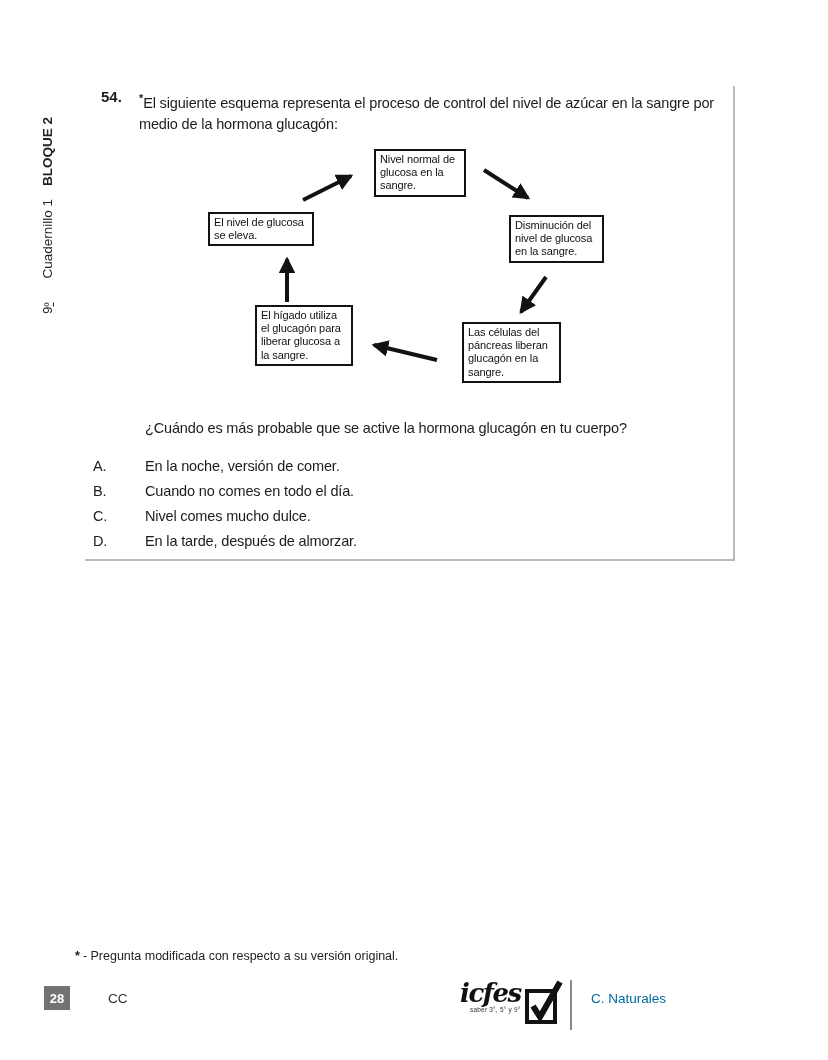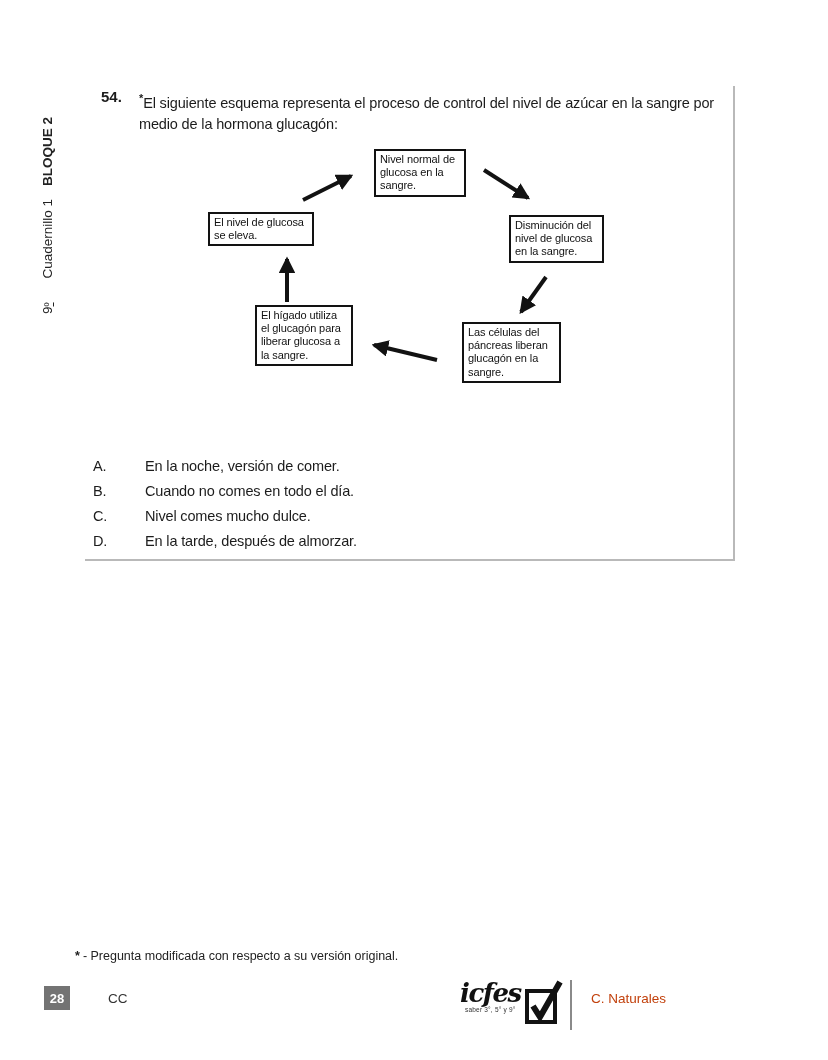--- a/index.html
+++ b/index.html
@@ -138,21 +138,21 @@
     font-size: 13.5px;
     color: #333;
   }
   .logo {
     position: absolute;
     left: 460px;
     top: 979px;
     display: flex;
     align-items: flex-start;
   }
-  .logo-words { display: flex; flex-direction: column; align-items: center; margin-top: 2px; }
+  .logo-words { display: flex; flex-direction: column; align-items: flex-end; margin-top: 2px; }
   .logo-name {
     font-family: "DejaVu Serif", serif;
     font-style: italic;
     font-weight: bold;
     font-size: 26px;
     line-height: 24px;
     letter-spacing: -1.5px;
     color: #111;
   }
   .logo-sub { font-size: 6.5px; color: #333; margin-top: 1px; letter-spacing: 0.2px; }
@@ -163,21 +163,21 @@
     top: 980px;
     width: 1.5px;
     height: 50px;
     background: #8a8a8a;
   }
   .footer-subject {
     position: absolute;
     left: 591px;
     top: 991px;
     font-size: 13.5px;
-    color: #c2410c;
+    color: #0369a1;
   }
 </style>
 </head>
 <body>
 
 <div class="page">
 
   <div class="sidebar-rot">
     <span class="grade"><span>9</span><span class="ord">º</span></span>
     <span class="booklet">Cuadernillo 1</span>
@@ -203,20 +203,21 @@
         <path d="M0,0 L10,5 L0,10 z" fill="#121212"></path>
       </marker>
     </defs>
     <line x1="303" y1="200" x2="351" y2="176" marker-end="url(#ah)"></line>
     <line x1="484" y1="170" x2="528" y2="198" marker-end="url(#ah)"></line>
     <line x1="546" y1="277" x2="521" y2="312" marker-end="url(#ah)"></line>
     <line x1="437" y1="360" x2="374" y2="345" marker-end="url(#ah)"></line>
     <line x1="287" y1="302" x2="287" y2="259" marker-end="url(#ah)"></line>
   </svg>
 
+  <div class="sub-question">¿Cuándo es más probable que se active la hormona glucagón en tu cuerpo?</div>
 
   <div class="options">
     <div class="option-row">
       <span class="option-letter">A.</span>
       <span>En la noche, versión de comer.</span>
     </div>
     <div class="option-row">
       <span class="option-letter">B.</span>
       <span>Cuando no comes en todo el día.</span>
     </div>

